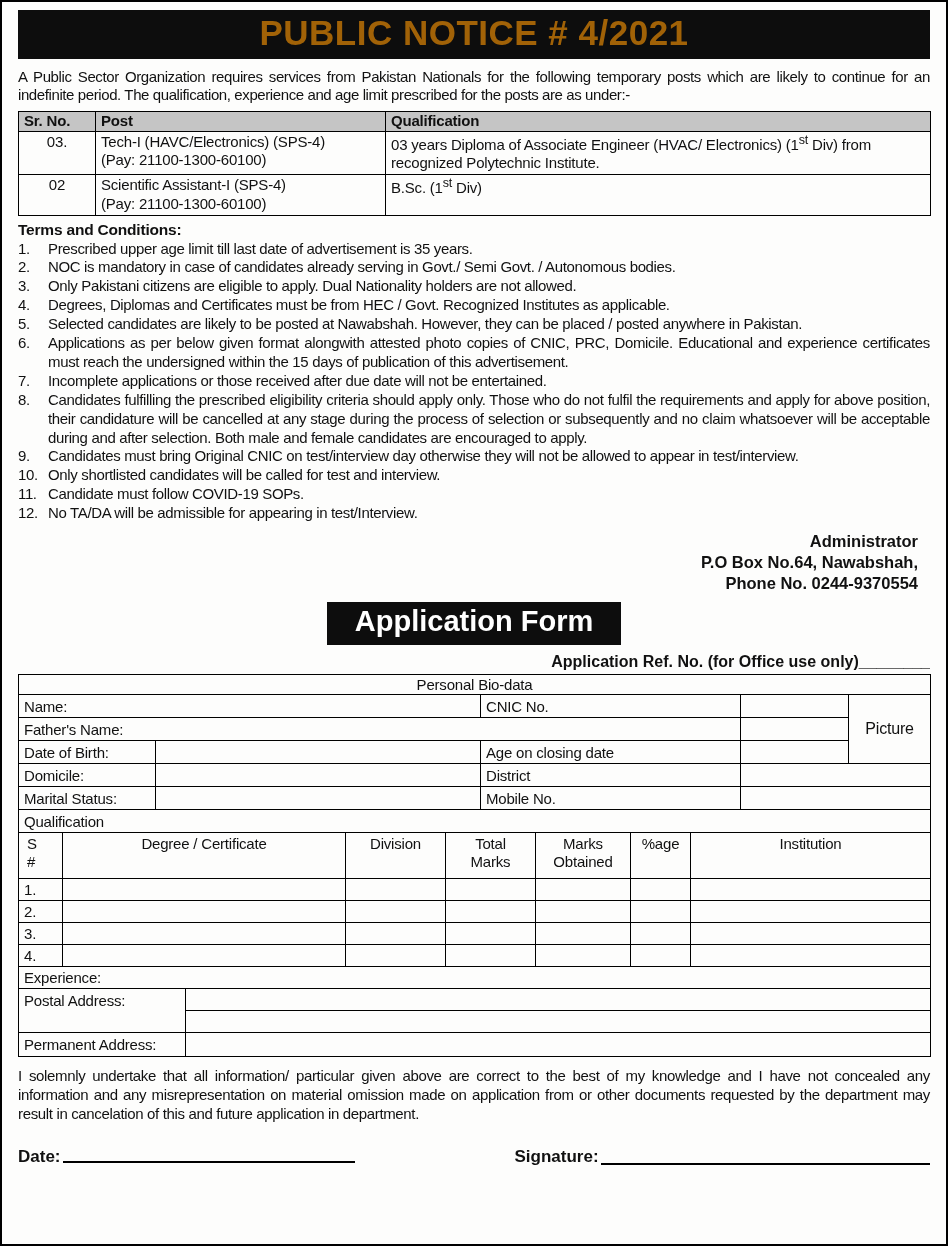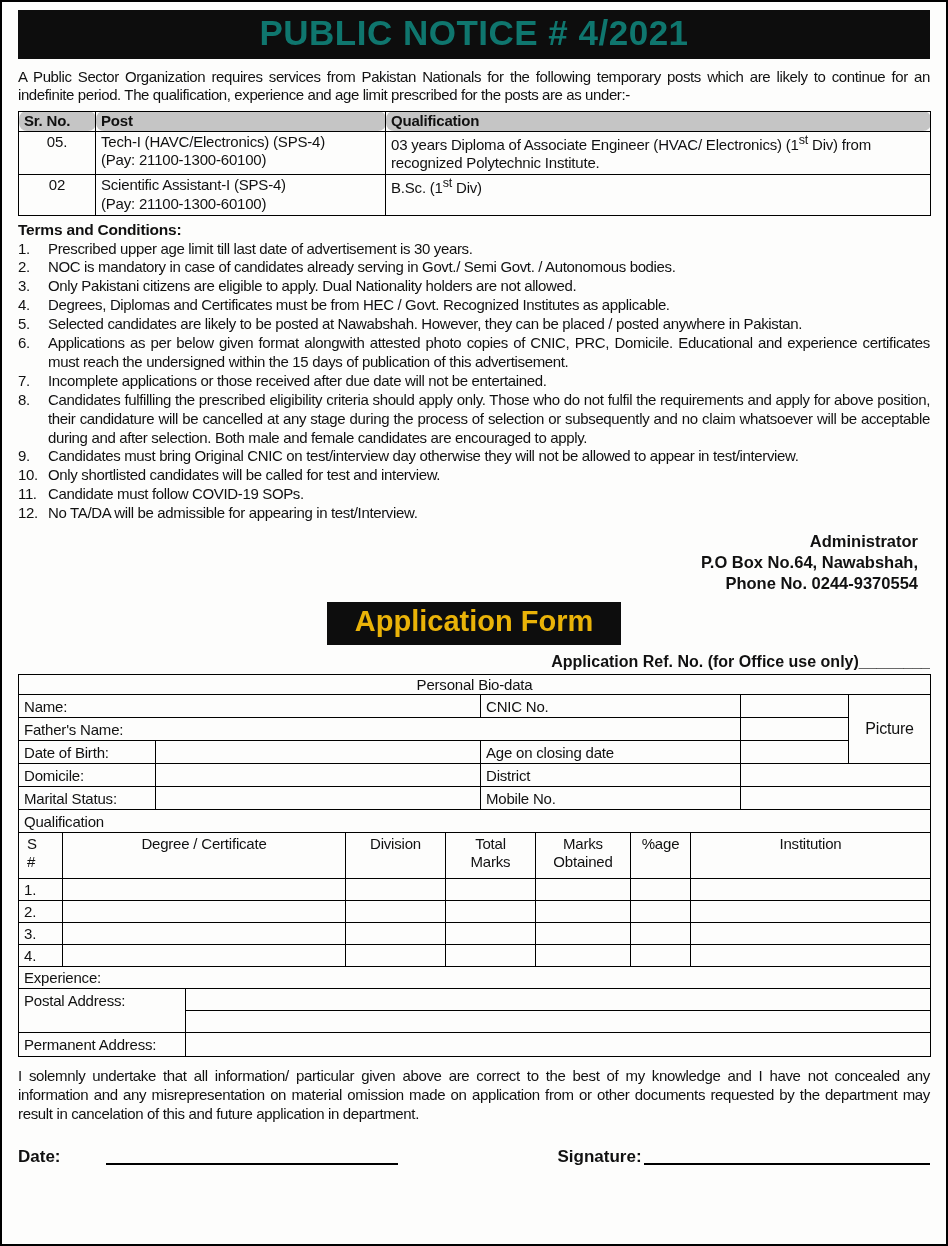--- a/index.html
+++ b/index.html
@@ -9,51 +9,51 @@
     color: #111; background: #ffffff;
   }
   .page {
     width: 948px; height: 1246px;
     border: 2px solid #000;
     background: #fdfdfc;
     padding: 8px 16px;
     overflow: hidden;
   }
   .notice-banner {
-    background: #0d0d0d; color: #0f766e;
+    background: #0d0d0d; color: #a16207;
     text-align: center; font-weight: bold;
     font-size: 35px; letter-spacing: .5px;
     padding: 3px 0 6px; margin-bottom: 9px;
   }
   .intro {
     font-size: 15px; letter-spacing: -.4px;
     line-height: 1.22; text-align: justify;
     margin-bottom: 6px;
   }
   table { border-collapse: collapse; table-layout: fixed; width: 912px; }
   td {
     border: 1px solid #000;
     font-size: 15px; letter-spacing: -.2px;
     padding: 1px 5px; overflow: hidden;
   }
   .posts { margin-bottom: 5px; }
-  .posts td { vertical-align: top; line-height: 1.25; border-radius: 8px; }
+  .posts td { vertical-align: top; line-height: 1.25; }
   .posts .hdr td { background: #c5c5c5; font-weight: bold; height: 20px; padding: 0 5px; }
   .posts .sr { text-align: center; }
   .terms-heading { font-weight: bold; font-size: 15.5px; letter-spacing: -.2px; margin: 2px 0 1px; }
   .term { display: flex; font-size: 15px; letter-spacing: -.35px; line-height: 1.26; }
   .tnum { flex: 0 0 30px; }
   .ttext { flex: 1; text-align: justify; }
   .signatory {
     text-align: right; font-weight: bold;
     font-size: 16.5px; line-height: 1.28;
     padding-right: 12px; margin: 8px 0 2px;
   }
   .app-banner {
-    background: #0d0d0d; color: #eab308;
+    background: #0d0d0d; color: #ffffff;
     font-weight: bold; font-size: 29px;
     width: fit-content; margin: 8px auto 8px;
     padding: 3px 28px 7px;
   }
   .ref-line { text-align: right; font-weight: bold; font-size: 16px; margin-bottom: 3px; }
   .bio td { height: 23px; vertical-align: middle; }
   .bio .title-row td { height: 20px; text-align: center; padding: 0; }
   .picture-cell { text-align: center; font-size: 16px; }
   .qual { margin-top: -1px; }
   .qual .qhead td { text-align: center; vertical-align: top; line-height: 1.2; height: 46px; padding-top: 2px; }
@@ -66,21 +66,21 @@
   .undertaking {
     font-size: 15px; letter-spacing: -.35px;
     line-height: 1.27; text-align: justify;
     margin-top: 9px;
   }
   .sign-row {
     display: flex; align-items: flex-end;
     margin-top: 24px;
     font-size: 17px; font-weight: bold;
   }
-  .date-group { display: flex; align-items: center; gap: 43px; }
+  .date-group { display: flex; align-items: flex-start; }
   .sig-group { display: flex; align-items: center; flex: 1; margin-left: 160px; }
   .u-line { display: inline-block; border-bottom: 2px solid #000; height: 16px; }
   .date-line { width: 292px; }
   .sig-line { flex: 1; }
   .label-gap { margin-right: 2px; }
 </style>
 </head>
 <body>
 
 <div class="page">
@@ -95,21 +95,21 @@
         <col style="width:290px">
         <col style="width:545px">
       </colgroup>
     <tbody>
         <tr class="hdr">
       <td>Sr. No.</td>
       <td>Post</td>
       <td>Qualification</td>
     </tr>
     <tr>
-      <td class="sr">05.</td>
+      <td class="sr">03.</td>
       <td>
         <div>Tech-I (HAVC/Electronics) (SPS-4)</div>
         <div>(Pay: 21100-1300-60100)</div>
       </td>
       <td><span>03 years Diploma of Associate Engineer (HVAC/ Electronics) (1</span><sup>st</sup><span> Div) from recognized Polytechnic Institute.</span></td>
     </tr>
     <tr>
       <td class="sr">02</td>
       <td>
         <div>Scientific Assistant-I (SPS-4)</div>
@@ -118,21 +118,21 @@
       <td><span>B.Sc. (1</span><sup>st</sup><span> Div)</span></td>
     </tr>
   </tbody>
     </table>
 
   <div class="terms-heading">Terms and Conditions:</div>
 
   <div>
     <div class="term">
         <span class="tnum">1.</span>
-        <span class="ttext">Prescribed upper age limit till last date of advertisement is 30 years.</span>
+        <span class="ttext">Prescribed upper age limit till last date of advertisement is 35 years.</span>
       </div>
     <div class="term">
         <span class="tnum">2.</span>
         <span class="ttext">NOC is mandatory in case of candidates already serving in Govt./ Semi Govt. / Autonomous bodies.</span>
       </div>
     <div class="term">
         <span class="tnum">3.</span>
         <span class="ttext">Only Pakistani citizens are eligible to apply. Dual Nationality holders are not allowed.</span>
       </div>
     <div class="term">

